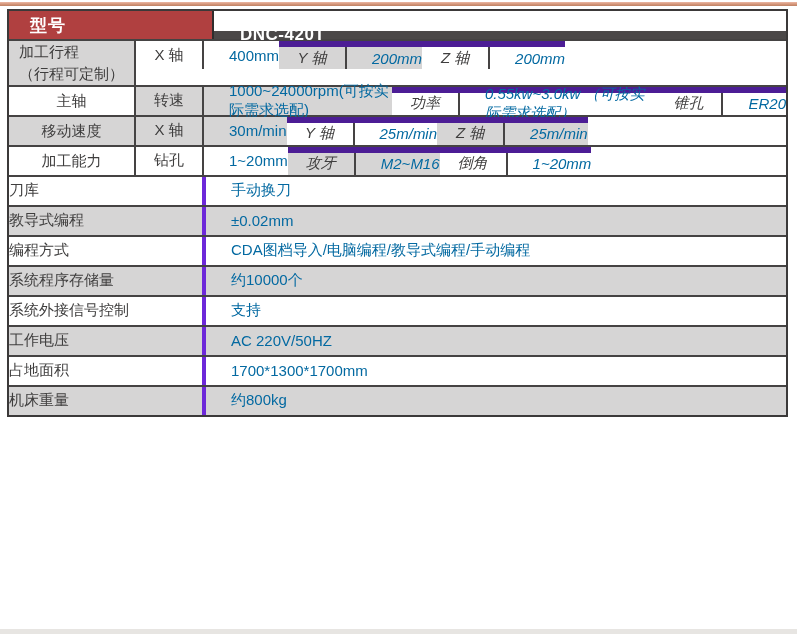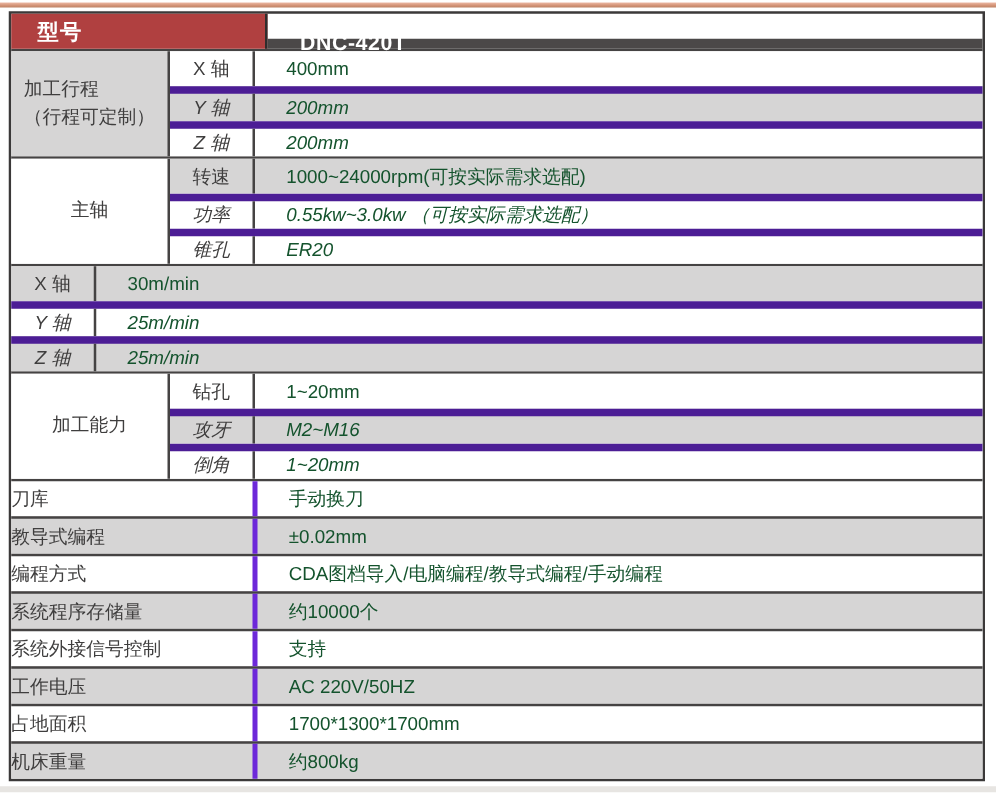--- a/index.html
+++ b/index.html
@@ -49,21 +49,21 @@
   
   .spec-group { display: flex; border-top: 2px solid #454343; }
   .group-label-cell {
     width: 127px;
     border-right: 2px solid #454343;
     display: flex; align-items: center; justify-content: center;
     font-size: 15px;
     background: #ffffff;
   }
   .group-label-text { text-align: left; line-height: 1.45; }
-  .group-rows { flex: 1; display: flex; flex-direction: column; border-radius: 26px; }
+  .group-rows { flex: 1; display: flex; flex-direction: row; border-radius: 26px; }
   .sub-row { display: flex; height: 28px; background: #ffffff; }
   .sub-row + .sub-row { border-top: 6px solid #4c1d95; font-style: italic; }
   .sub-label-cell {
     width: 68px;
     border-right: 2px solid #454343;
     display: flex; align-items: center; justify-content: center;
     font-size: 15px;
   }
   
   .single-row { display: flex; height: 30px; border-top: 2px solid #454343; background: #ffffff; }
@@ -72,21 +72,21 @@
     border-right: 4px solid #6d28d9;
     display: flex; align-items: center;
     font-size: 15px;
   }
   
   .value-cell {
     flex: 1;
     display: flex; align-items: center;
     padding-left: 25px;
     font-size: 15px;
-    color: #14532d;
+    color: #0369a1;
   }
   .shaded { background: #d6d5d5; }
 </style>
 </head>
 <body>
 
 <div class="top-strip"></div>
 
 <div class="spec-table">
   <div class="header-row">
@@ -131,20 +131,25 @@
             <div class="sub-label-cell">功率</div>
             <div class="value-cell">0.55kw~3.0kw （可按实际需求选配）</div>
           </div>
           <div class="sub-row">
             <div class="sub-label-cell">锥孔</div>
             <div class="value-cell">ER20</div>
           </div>
         </div>
       </div>
       <div class="spec-group">
+        <div class="group-label-cell shaded">
+          <div class="group-label-text">
+            <div class="group-label-line">移动速度</div>
+          </div>
+        </div>
         <div class="group-rows">
           <div class="sub-row shaded">
             <div class="sub-label-cell">X 轴</div>
             <div class="value-cell">30m/min</div>
           </div>
           <div class="sub-row">
             <div class="sub-label-cell">Y 轴</div>
             <div class="value-cell">25m/min</div>
           </div>
           <div class="sub-row shaded">

